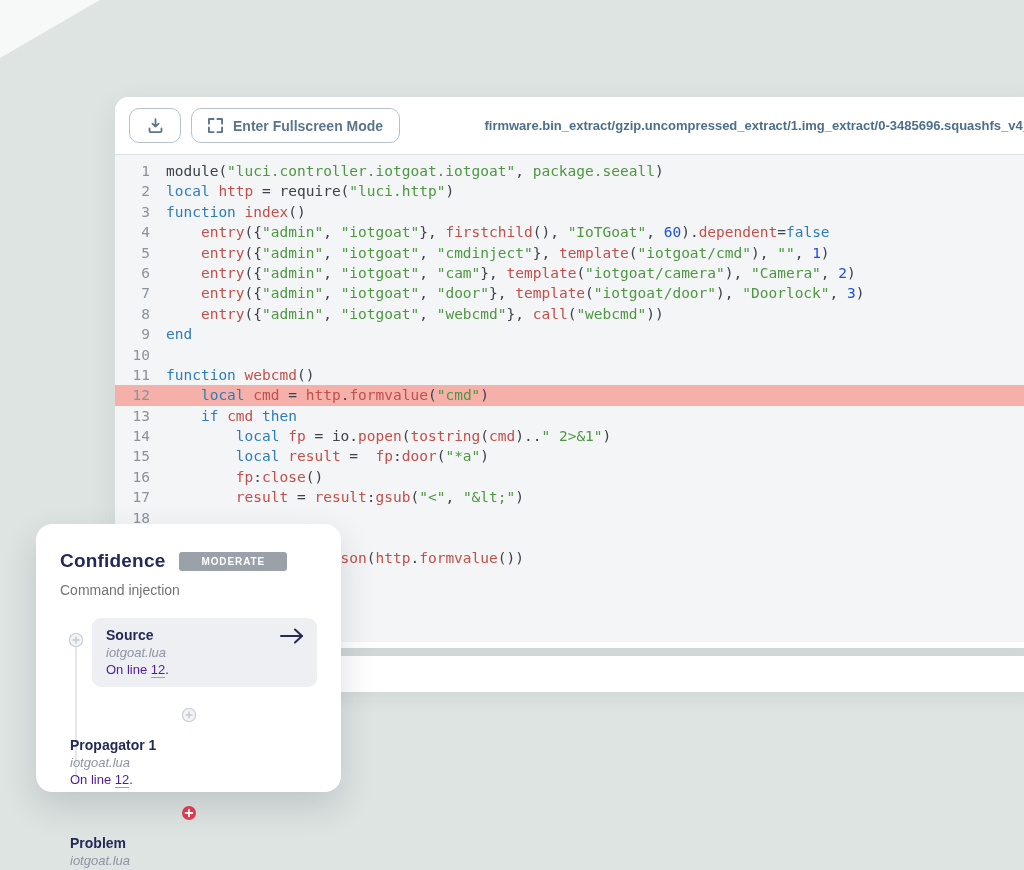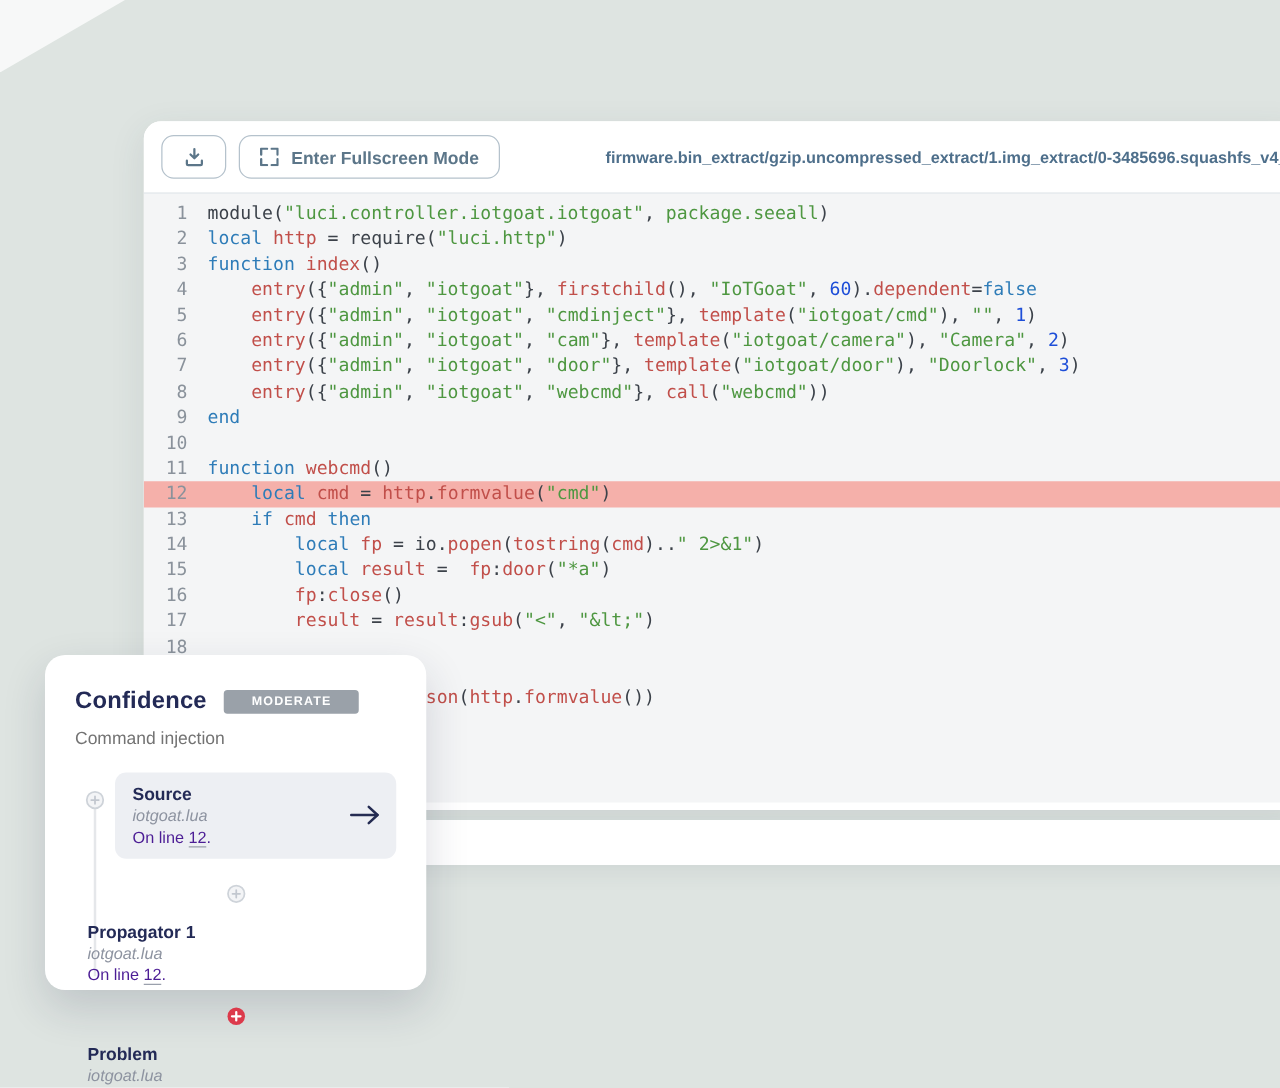--- a/index.html
+++ b/index.html
@@ -82,21 +82,21 @@
   }
   .conf-sub { margin-top:10px; font-size:14px; color:#737373; }
 
   .steps { position:relative; margin-top:20px; }
   .connector { position:absolute; left:15px; width:2px; background:#e5e7ea; z-index:0; }
   .step { display:flex; position:relative; z-index:1; }
   .marker-col { flex:0 0 32px; display:flex; justify-content:center; align-items:flex-start; }
   .step .content { flex:1; padding:2px 0 0 10px; }
   .step.selected .content {
     background:#edeff3; border-radius:9px; padding:9px 12px 10px 14px;
-    display:flex; align-items:center; cursor:pointer;
+    display:flex; cursor:pointer;
   }
   .step.selected { margin-bottom:16px; }
   .step.plain-step { margin-bottom:14px;flex-direction:column; }
   .step-texts { flex:1; }
   .step-title { font-size:14px; font-weight:700; color:#232a56; }
   .step-file { font-size:13px; font-style:italic; color:#8d93a0; margin-top:2px; }
   .step-lineref { font-size:13px; color:#4c1d95; margin-top:2px; }
   .ln-link { border-bottom:1px solid #9aa0ac; cursor:pointer; }
   .arrow-wrap { flex:0 0 30px; display:flex; justify-content:flex-end; }
   .dot { margin-top:4px; }

